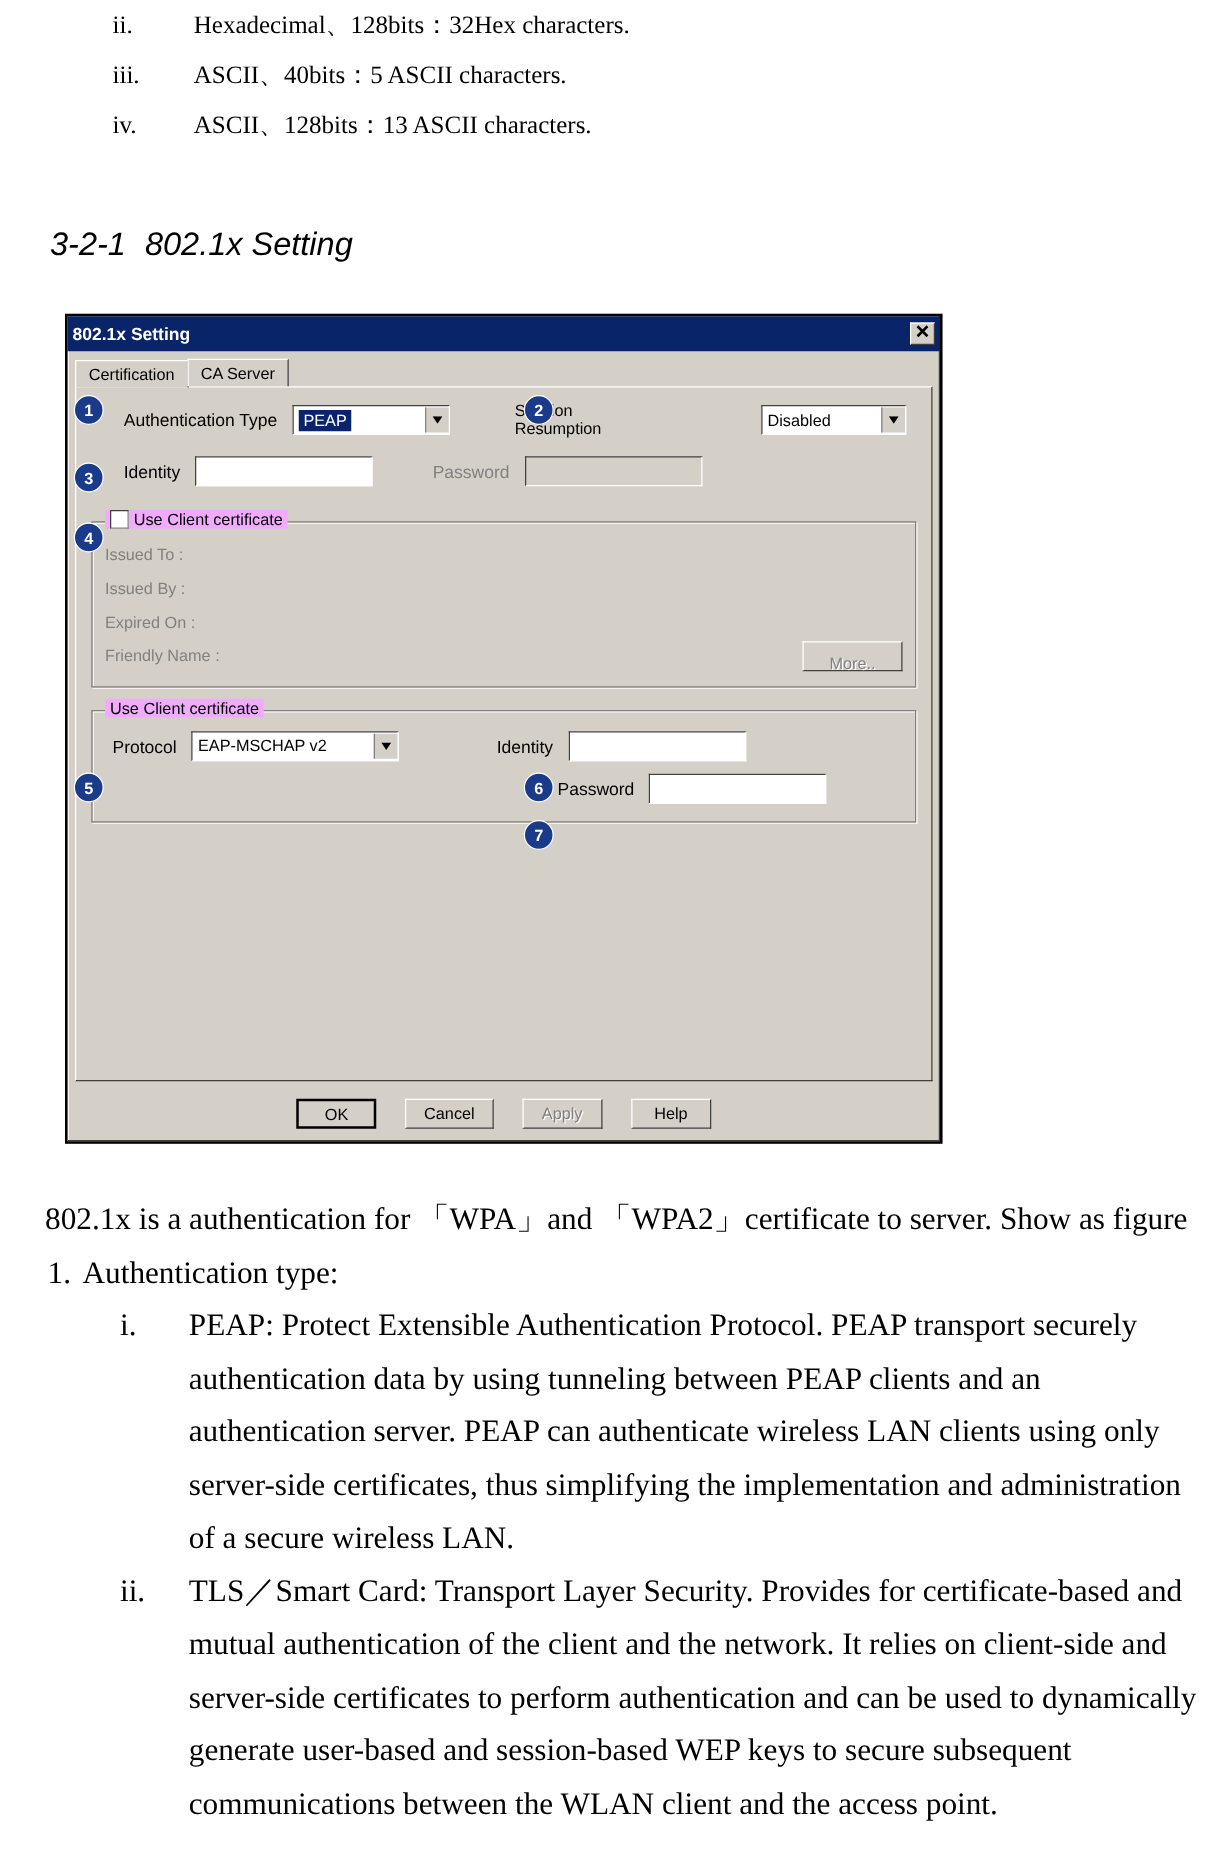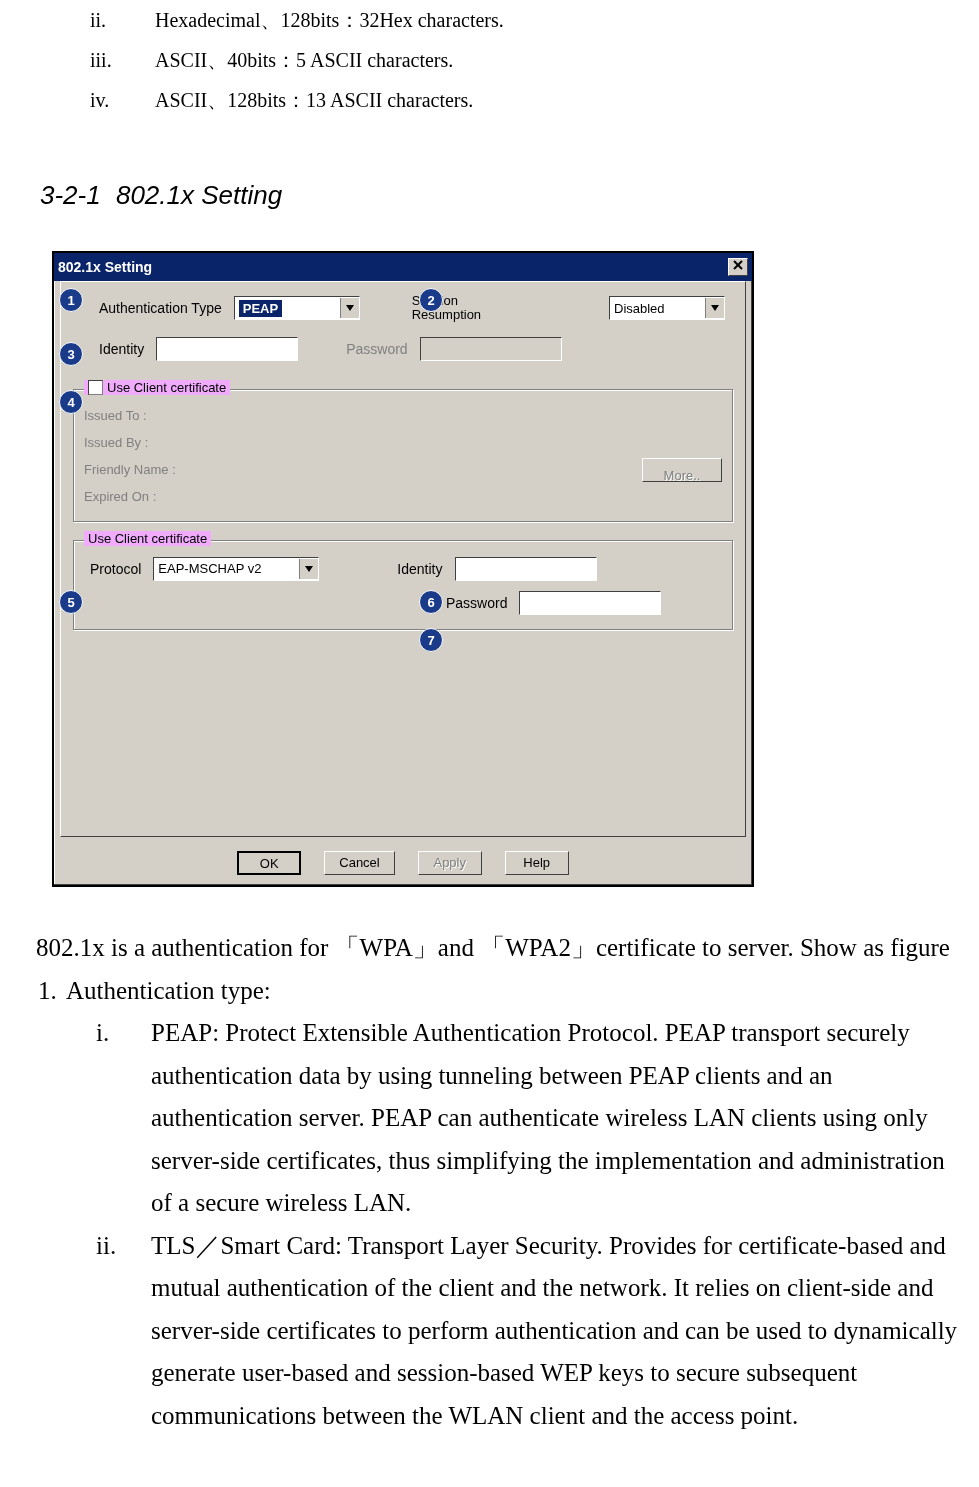--- a/index.html
+++ b/index.html
@@ -140,21 +140,20 @@
     border-left: 1px solid #808080;
     display: flex;
     align-items: center;
     justify-content: center;
   }
   .combo .arrow svg { width:8px; height:6px; }
   .selected-hl {
     background: #0a246a;
     color: #fff;
     padding: 1px 4px;
-    font-weight: bold;
   }
   .textbox {
     background: #fff;
     border: 1px solid #808080;
     border-top-color:#404040;
     border-left-color:#404040;
     border-right-color:#fff;
     border-bottom-color:#fff;
     height: 22px;
     display: inline-block;
@@ -278,20 +277,24 @@
     <div class="titlebar">
       <span>802.1x Setting</span>
       <div class="close">
         <svg viewBox="0 0 10 10" width="10" height="10">
             <line x1="1" y1="1" x2="9" y2="9" stroke="#000" stroke-width="2"></line>
             <line x1="9" y1="1" x2="1" y2="9" stroke="#000" stroke-width="2"></line>
           </svg>
       </div>
     </div>
 
+    <div class="tabs">
+      <div class="tab active">Certification</div>
+      <div class="tab inactive">CA Server</div>
+    </div>
 
     <div class="tab-body">
 
       <div class="callout" style="top:6px; left:-2px">1</div>
       <div class="callout" style="top:6px; left:358px">2</div>
       <div class="callout" style="top:60px; left:-2px">3</div>
       <div class="callout" style="top:108px; left:-2px">4</div>
       <div class="callout" style="top:308px; left:-2px">5</div>
       <div class="callout" style="top:308px; left:358px">6</div>
       <div class="callout" style="top:346px; left:358px">7</div>
@@ -332,25 +335,25 @@
       </div>
 
       <div class="groupbox" style="margin-top:28px">
         <div class="group-legend">
           <span class="checkbox"></span>
           <span>Use Client certificate</span>
         </div>
         <div class="cert-rows">
           <div>Issued To :</div>
           <div>Issued By :</div>
+          <div>Expired On :</div>
           <div style="display:flex; justify-content:space-between; align-items:center;">
             <span>Friendly Name :</span>
             <span class="btn disabled" style="min-width:80px">More..</span>
           </div>
-          <div>Expired On :</div>
         </div>
       </div>
 
       <div class="groupbox" style="margin-top:18px;">
         <div class="group-legend">Use Client certificate</div>
         <div class="row1" style="margin-bottom:10px; margin-top:4px;">
           <span class="labelbox">Protocol</span>
           <div class="combo" style="width:160px">
             <span>EAP-MSCHAP v2</span>
             <span class="arrow">

